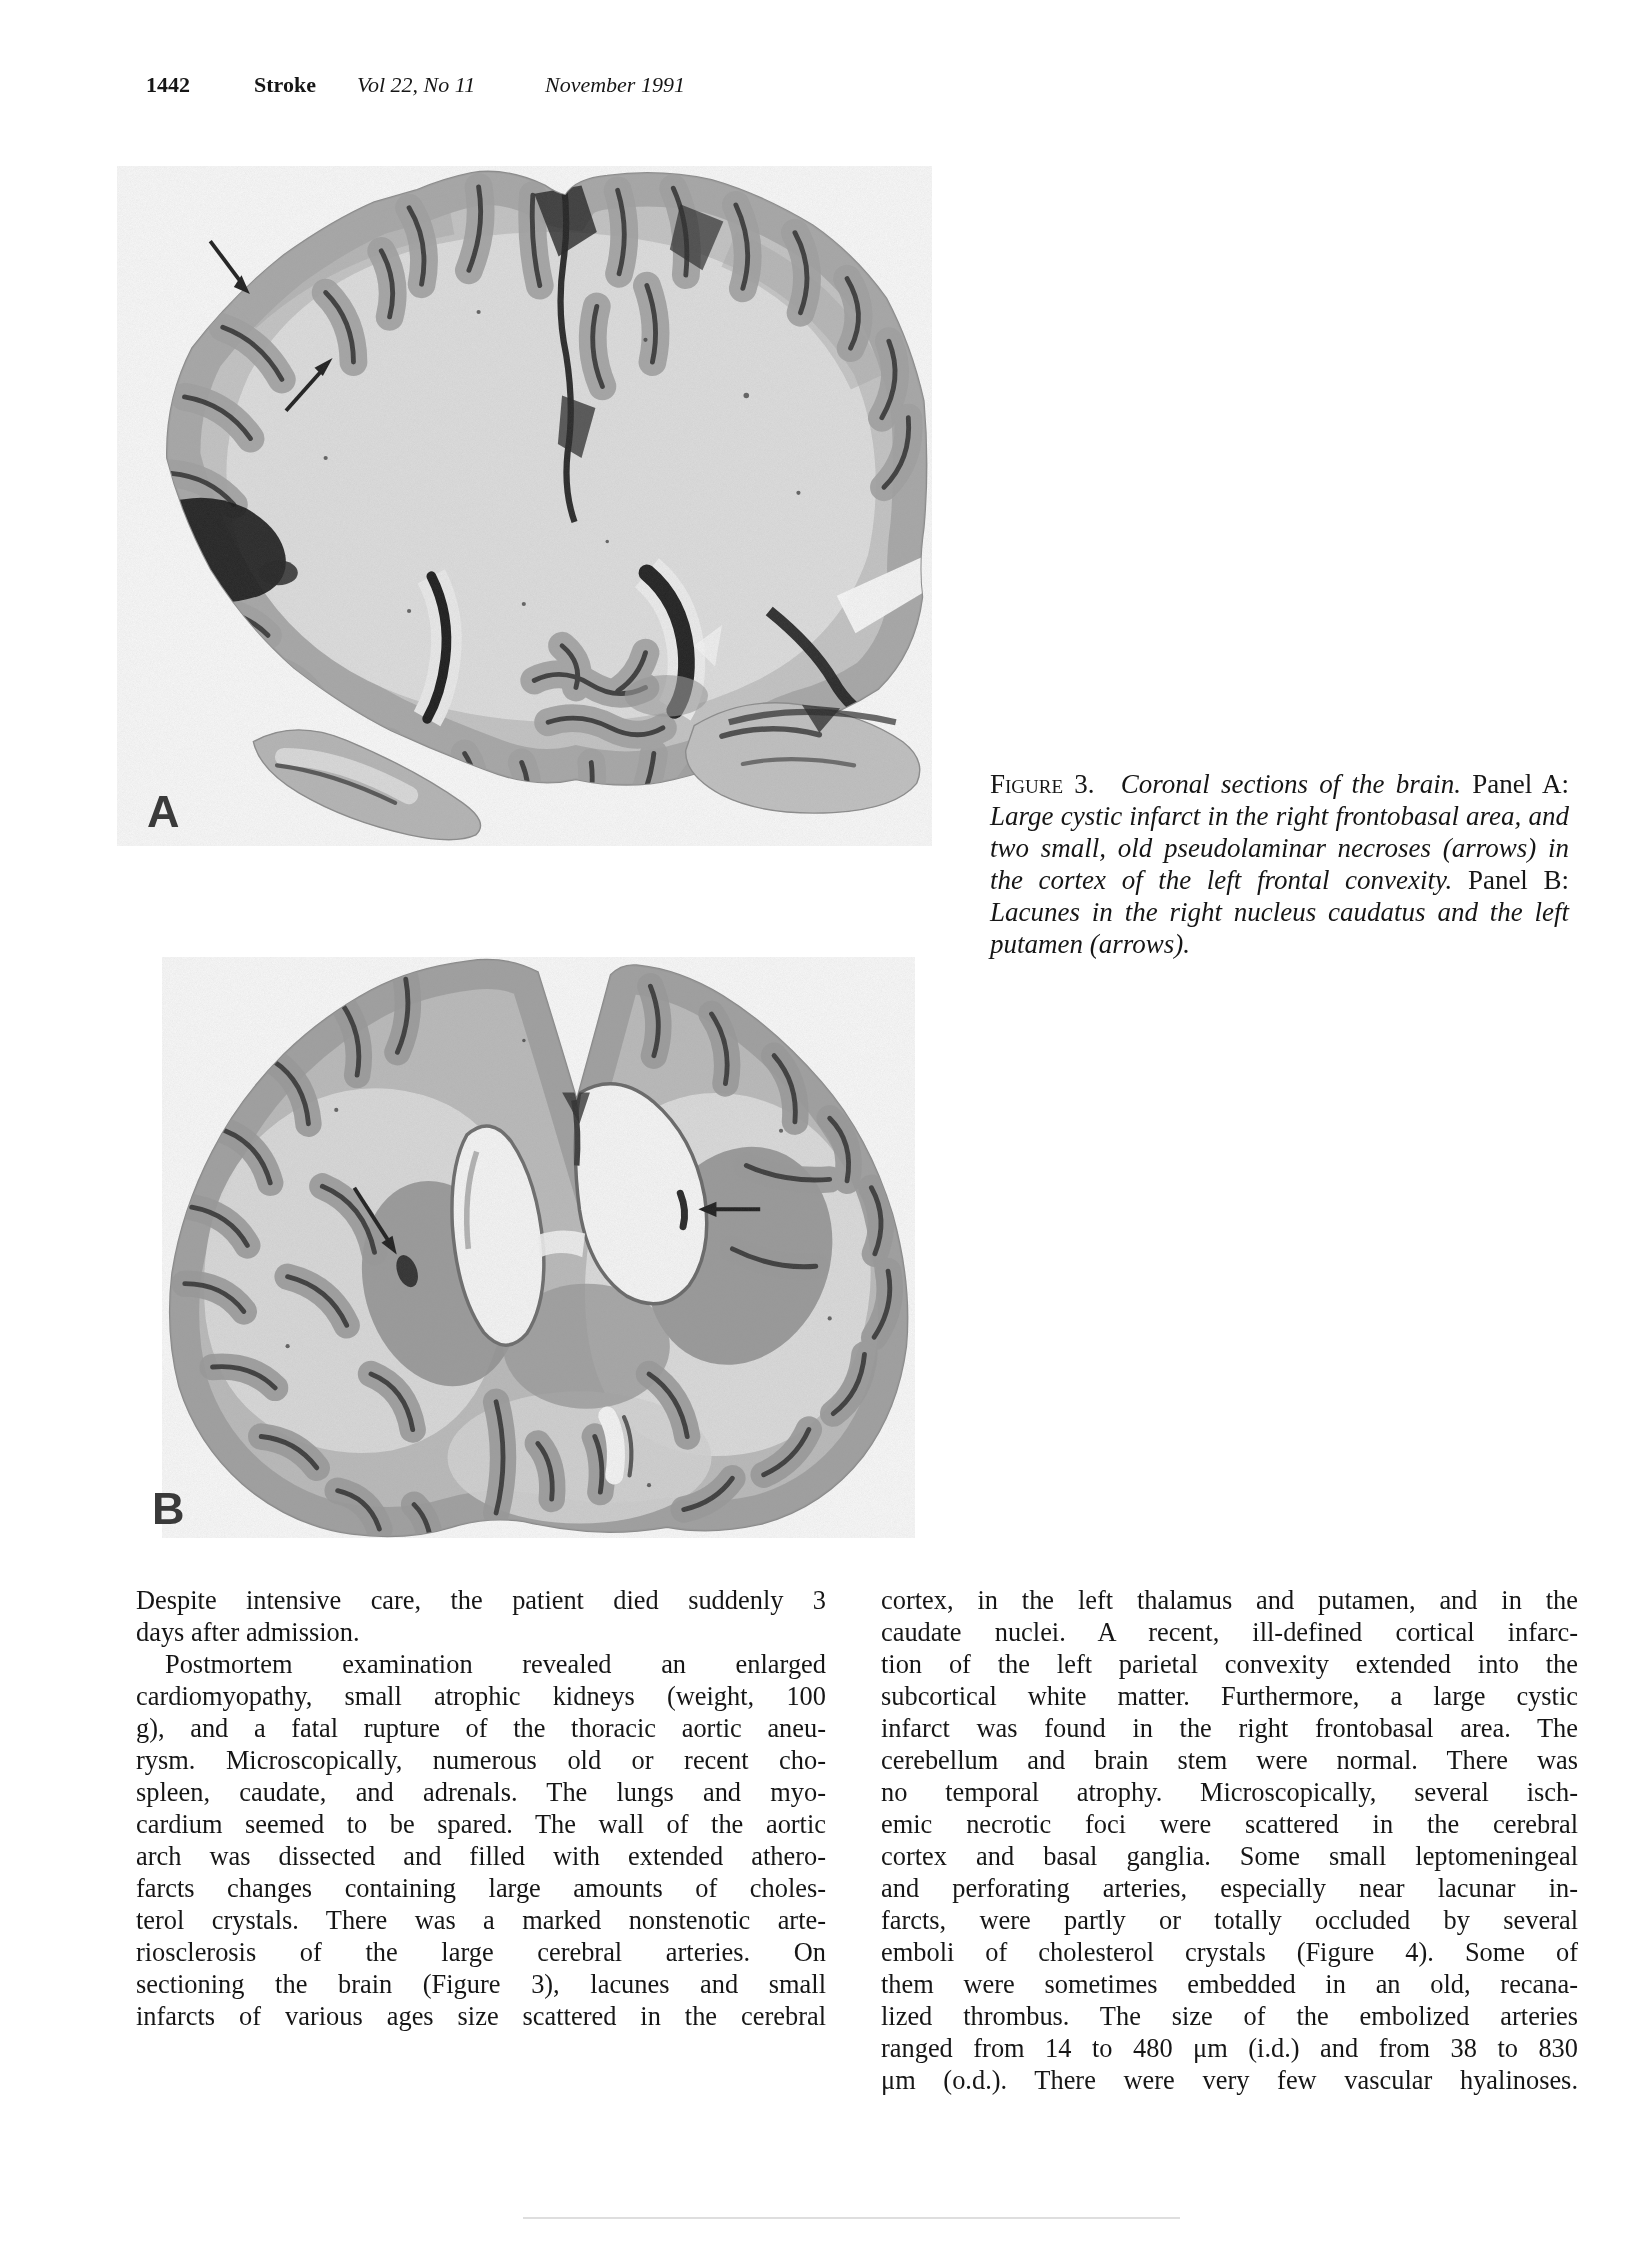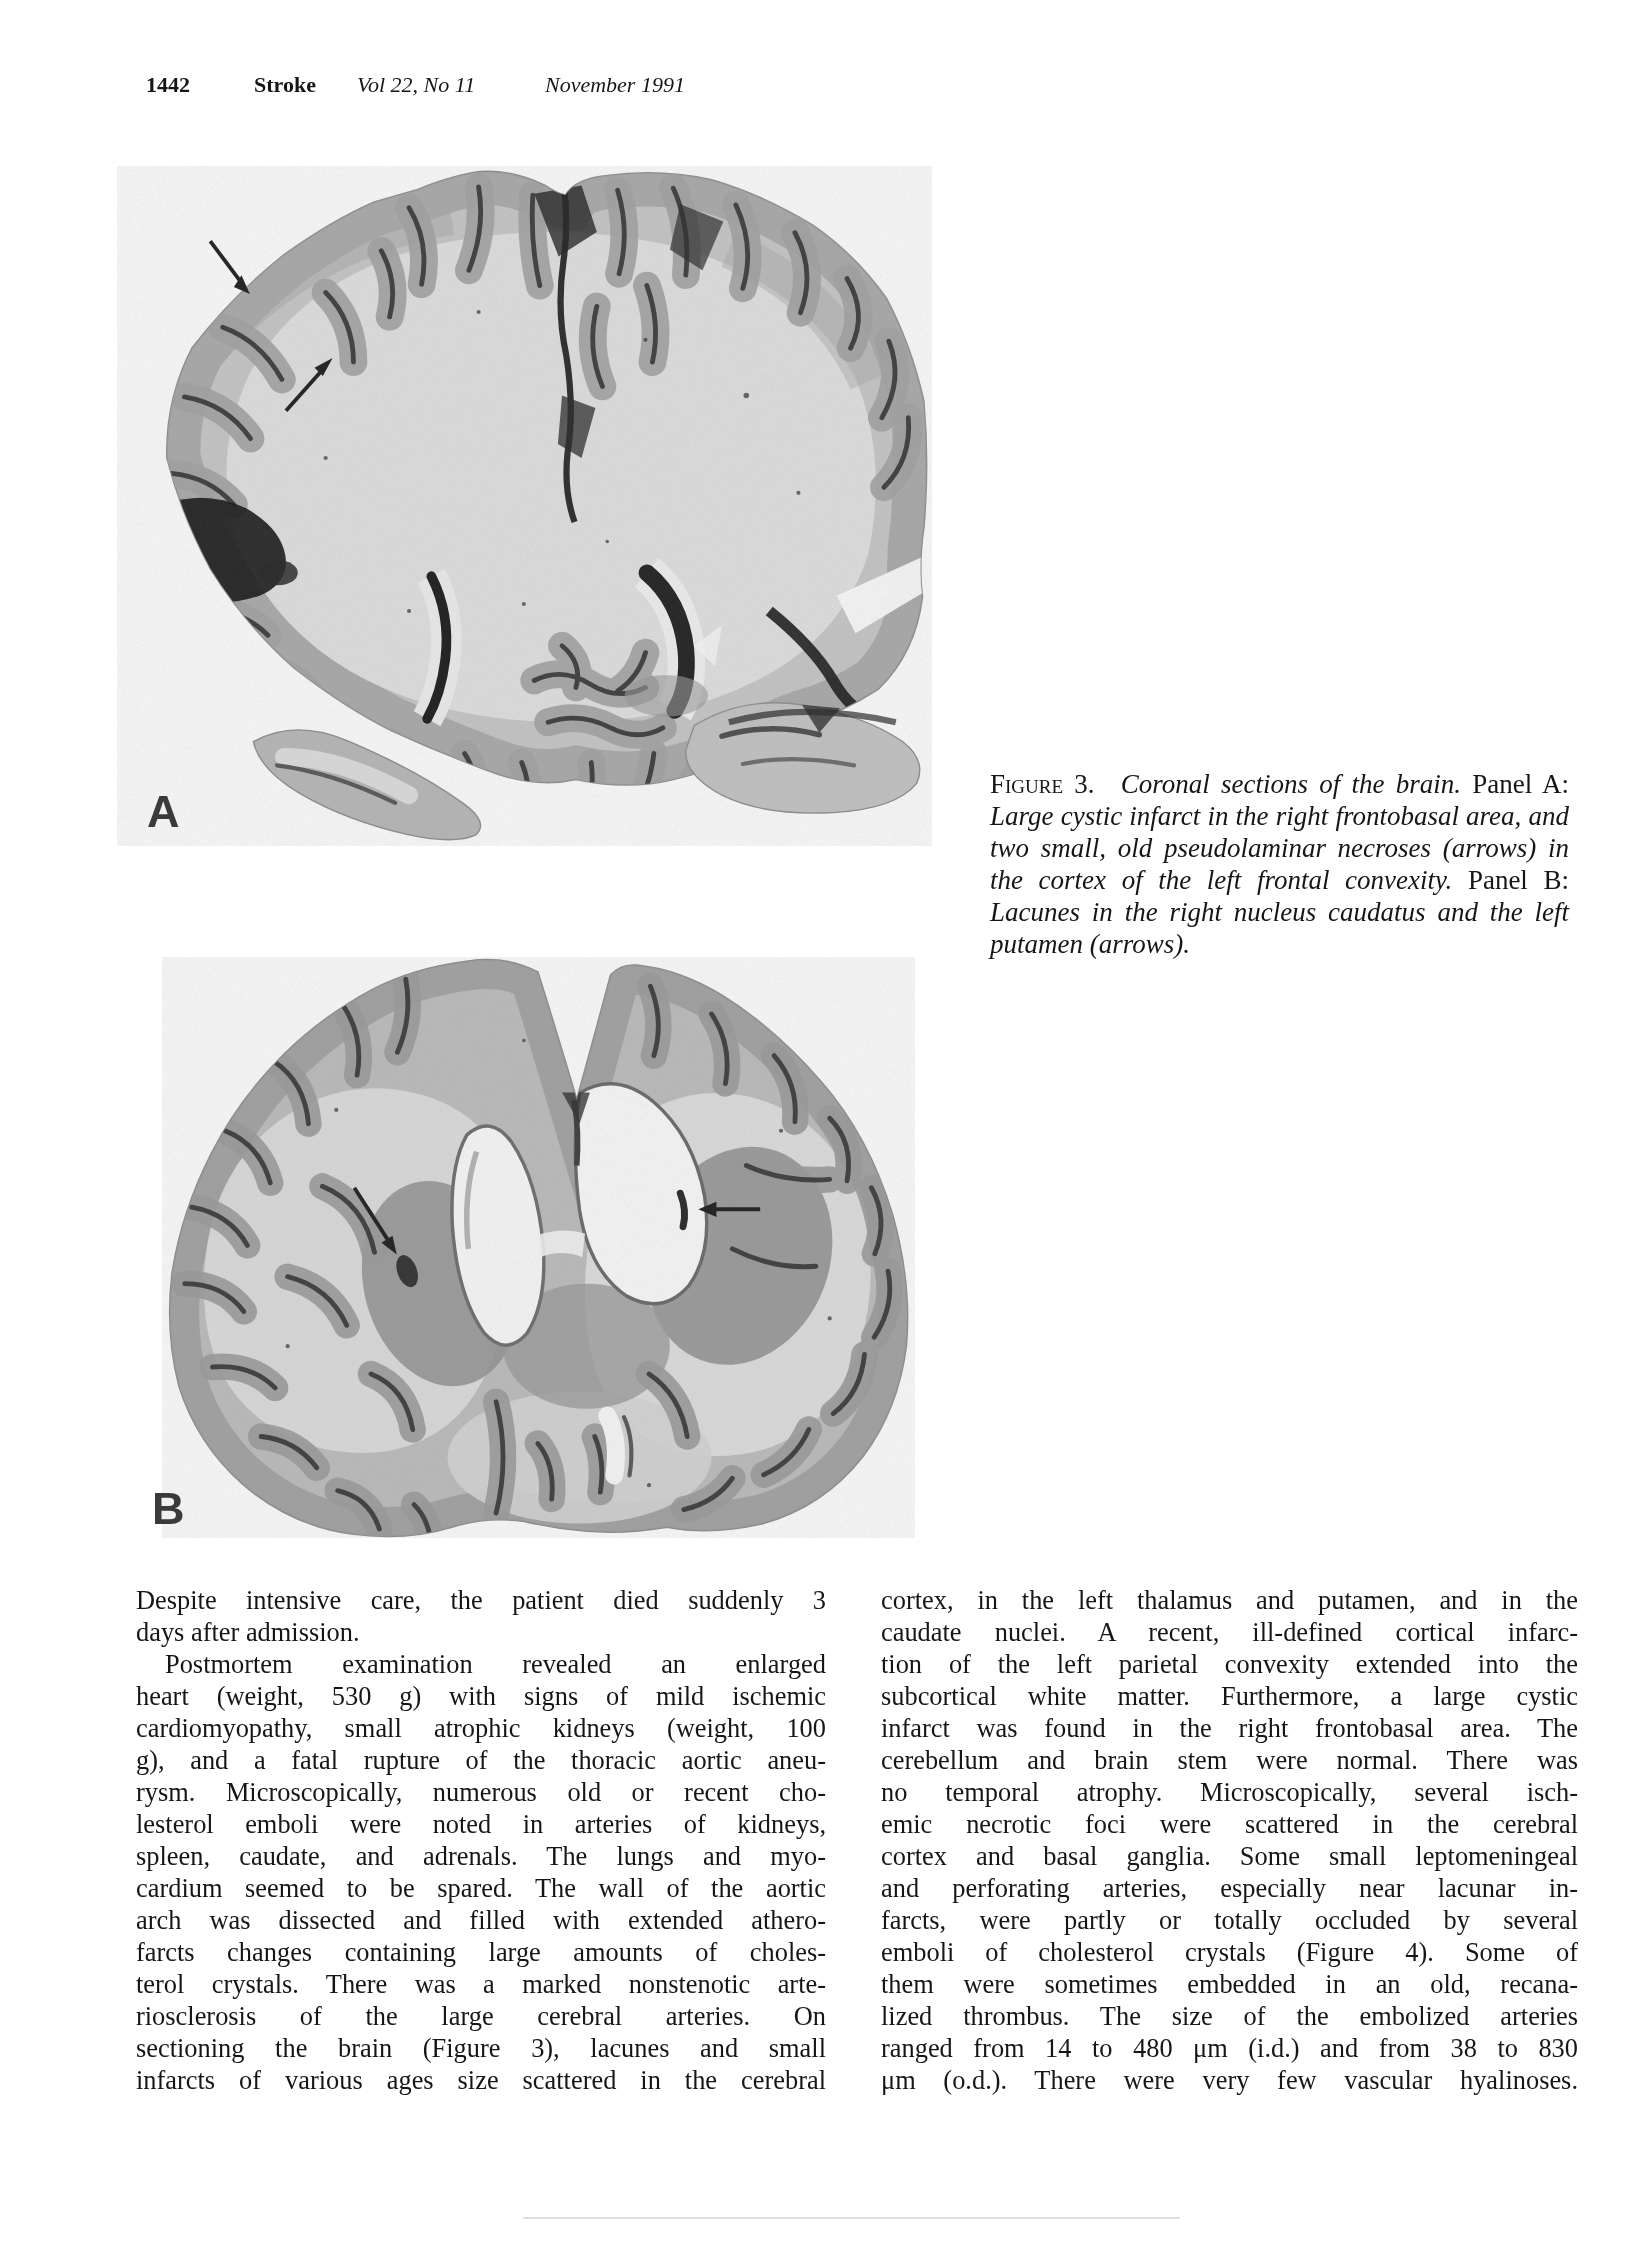--- a/index.html
+++ b/index.html
@@ -277,25 +277,23 @@
     <span class="roman">Panel A:</span>
     <span class="ital">Large cystic infarct in the right frontobasal area, and two small, old pseudolaminar necroses (arrows) in the cortex of the left frontal convexity.</span>
     <span class="roman">Panel B:</span>
     <span class="ital">Lacunes in the right nucleus caudatus and the left putamen (arrows).</span>
   </p>
 
   <div class="col col-left">
     <div class="bodyline">Despite intensive care, the patient died suddenly 3</div>
     <div class="bodyline no-just">days after admission.</div>
     <div class="bodyline indent">Postmortem examination revealed an enlarged</div>
-    <div class="bodyline">heart (weight, 530 g) with signs of mild ischemic</div>
     <div class="bodyline">cardiomyopathy, small atrophic kidneys (weight, 100</div>
     <div class="bodyline">g), and a fatal rupture of the thoracic aortic aneu-</div>
     <div class="bodyline">rysm. Microscopically, numerous old or recent cho-</div>
-    <div class="bodyline">lesterol emboli were noted in arteries of kidneys,</div>
     <div class="bodyline">spleen, caudate, and adrenals. The lungs and myo-</div>
     <div class="bodyline">cardium seemed to be spared. The wall of the aortic</div>
     <div class="bodyline">arch was dissected and filled with extended athero-</div>
     <div class="bodyline">farcts changes containing large amounts of choles-</div>
     <div class="bodyline">terol crystals. There was a marked nonstenotic arte-</div>
     <div class="bodyline">riosclerosis of the large cerebral arteries. On</div>
     <div class="bodyline">sectioning the brain (Figure 3), lacunes and small</div>
     <div class="bodyline">infarcts of various ages size scattered in the cerebral</div>
   </div>
 

